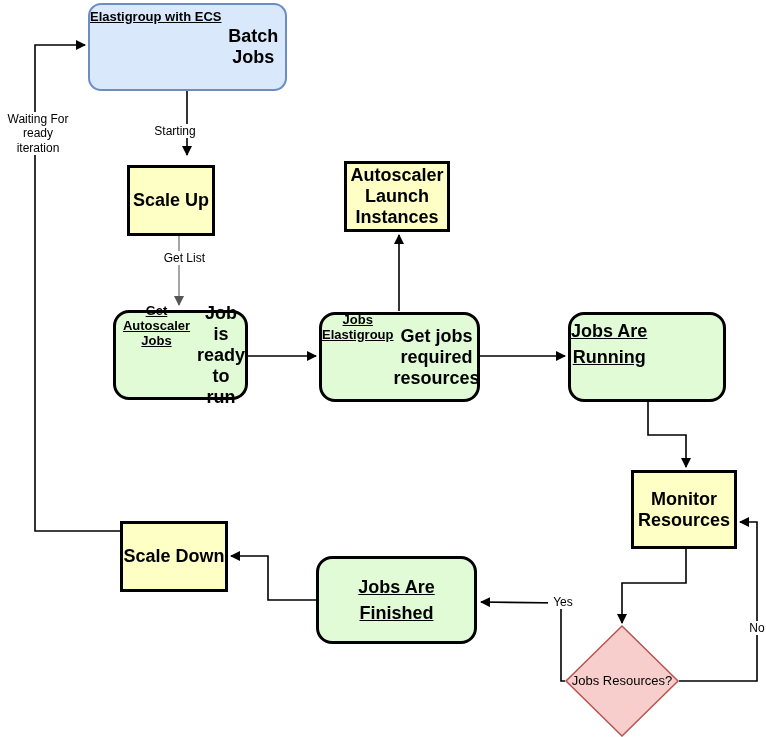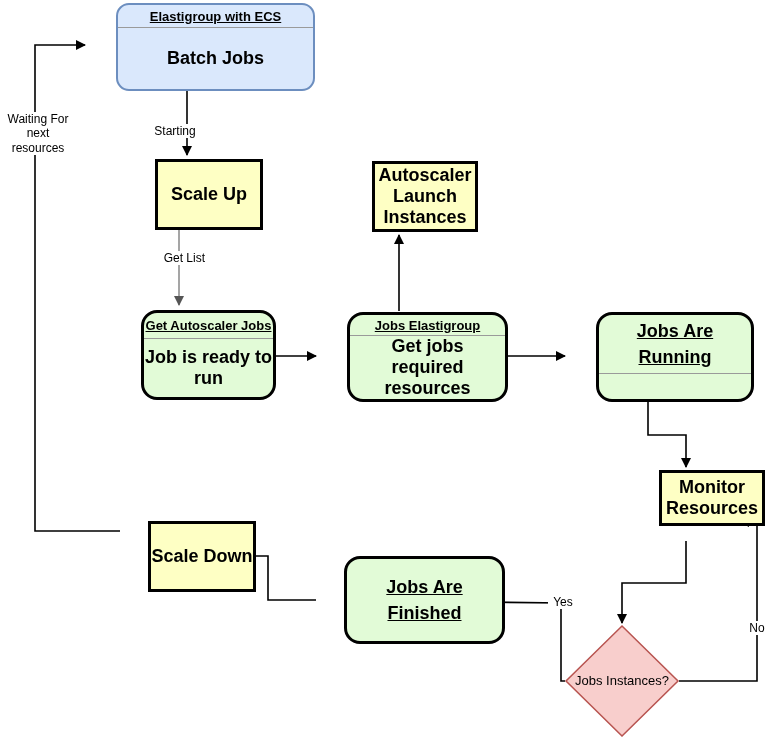--- a/index.html
+++ b/index.html
@@ -1,21 +1,21 @@
 <!DOCTYPE html>
 <html><head>
 <meta charset="utf-8">
 <style>
   html,body{margin:0;padding:0;background:#ffffff;}
   #canvas{
     position:relative;width:766px;height:737px;background:#ffffff;overflow:hidden;
     font-family:"Liberation Sans","DejaVu Sans",sans-serif;color:#000;
   }
   #edges{position:absolute;left:0;top:0;width:766px;height:737px;}
-  .node{position:absolute;box-sizing:border-box;display:flex;flex-direction:column;margin-left:28px;}
+  .node{position:absolute;box-sizing:border-box;display:flex;flex-direction:row;}
   .rect{border:3.5px solid #000;background:#feffc4;}
   .round{border:3.5px solid #000;border-radius:16px;background:#e2fbd7;}
   .blue{border:2.5px solid #6c8ebf;border-radius:13px;background:#dae8fc;}
   .title{display:flex;align-items:center;justify-content:center;text-align:center;
          font-weight:bold;font-size:13px;}
   .title.u{text-decoration:underline;}
   .divider{height:0;border-top:1px solid #9a9a9a;margin:0;}
   .body{flex:1;display:flex;align-items:center;justify-content:center;text-align:center;
         font-weight:bold;font-size:18px;}
   .big{font-size:18px;line-height:1.45;}
@@ -63,21 +63,21 @@
 
     <polygon points="622,626 678,681 622,736 566,681" fill="#f8cecc" stroke="#b85450" stroke-width="1.5"></polygon>
   </svg>
 
   <div class="node blue" style="left:88px;top:3px;width:199px;height:88px;">
     <div class="title u" style="height:22px;">Elastigroup with ECS</div>
     <div class="divider"></div>
     <div class="body">Batch Jobs</div>
   </div>
 
-  <div class="node rect" style="left:127px;top:159px;width:108px;height:71px;">
+  <div class="node rect" style="left:127px;top:165px;width:88px;height:71px;">
     <div class="body">Scale Up</div>
   </div>
 
   <div class="node rect" style="left:344px;top:161px;width:106px;height:71px;">
     <div class="body multiline">Autoscaler
 Launch
 Instances</div>
   </div>
 
   <div class="node round" style="left:113px;top:310px;width:135px;height:90px;">
@@ -93,36 +93,36 @@
 required resources</div>
   </div>
 
   <div class="node round" style="left:568px;top:312px;width:158px;height:90px;">
     <div class="title u big multiline" style="height:58px;">Jobs Are
 Running</div>
     <div class="divider"></div>
     <div class="body"></div>
   </div>
 
-  <div class="node rect" style="left:631px;top:470px;width:106px;height:56px;">
+  <div class="node rect" style="left:631px;top:470px;width:106px;height:79px;">
     <div class="body multiline">Monitor
 Resources</div>
   </div>
 
   <div class="node rect" style="left:120px;top:521px;width:108px;height:71px;">
     <div class="body">Scale Down</div>
   </div>
 
   <div class="node round" style="left:316px;top:556px;width:161px;height:88px;">
     <div class="title u big multiline" style="flex:1;">Jobs Are
 Finished</div>
   </div>
 
-  <div class="diamond-label" style="left:566px;top:673px;width:112px;">Jobs Instances?</div>
+  <div class="diamond-label" style="left:566px;top:673px;width:112px;">Jobs Resources?</div>
 
   <div class="edge-label" style="left:151px;top:124px;width:44px;">Starting</div>
   <div class="edge-label" style="left:157px;top:251px;width:46px;text-align:right;">Get List</div>
   <div class="edge-label" style="left:548px;top:595px;width:26px;">Yes</div>
   <div class="edge-label" style="left:744px;top:621px;width:22px;">No</div>
   <div class="edge-label multiline" style="left:0px;top:112px;width:72px;">Waiting For
-next resources</div>
+ready iteration</div>
 
 </div>
 
 </body></html>

